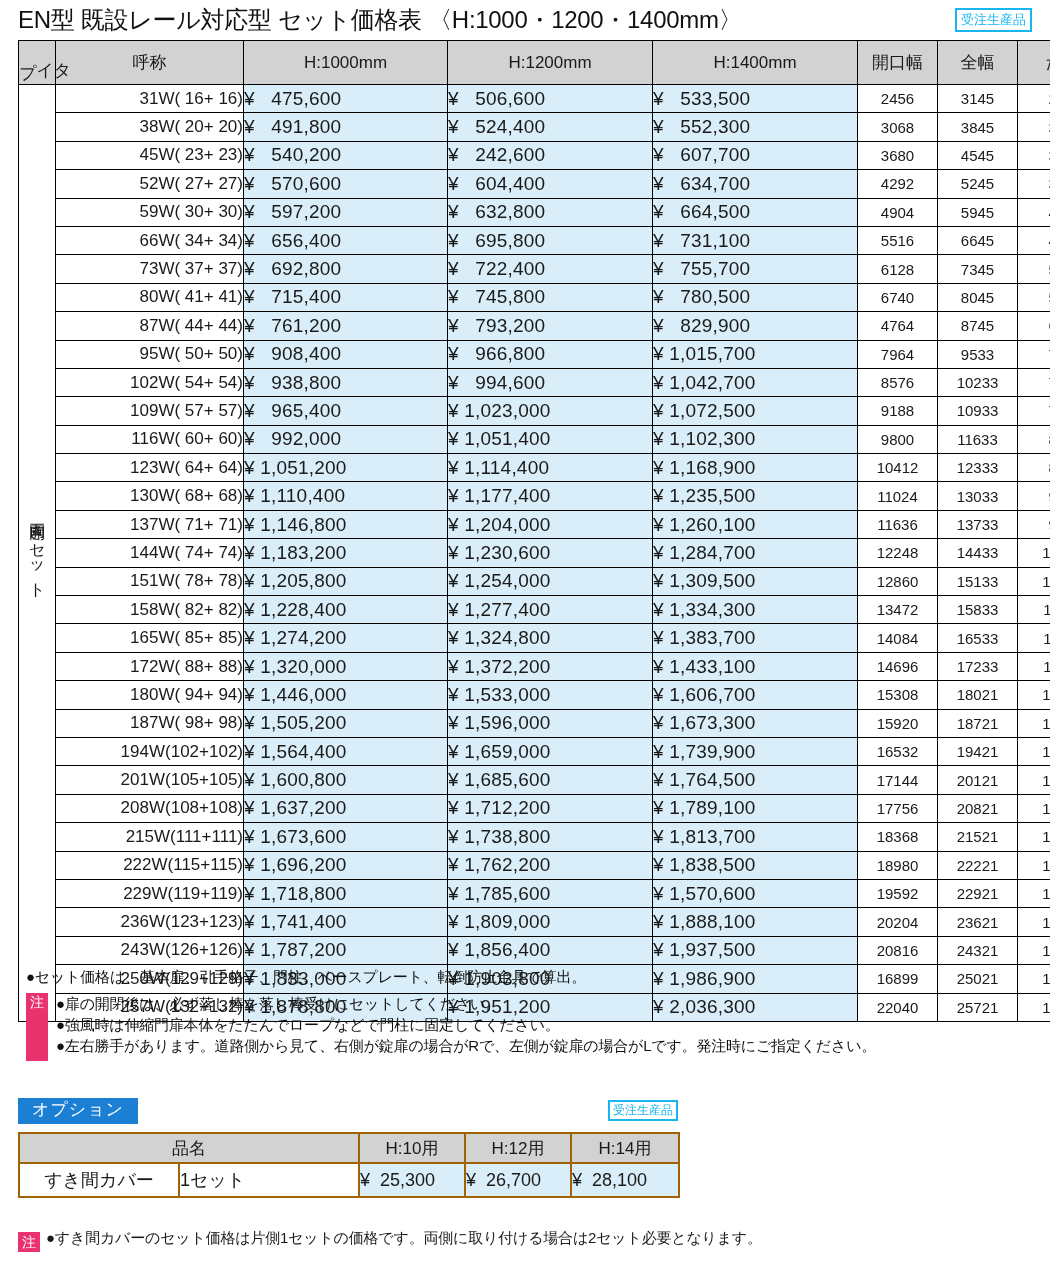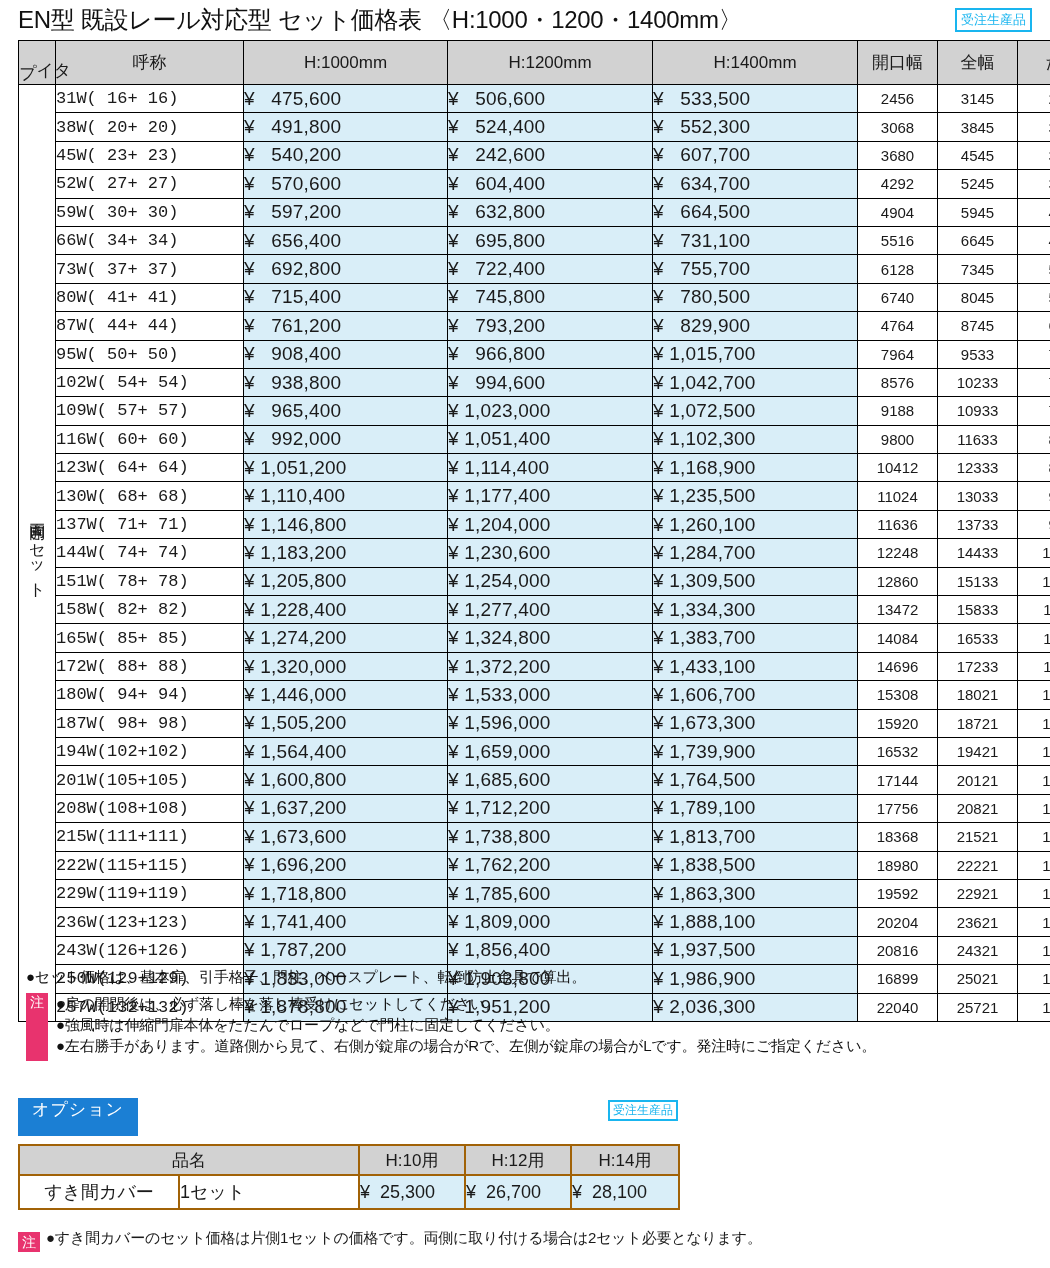--- a/index.html
+++ b/index.html
@@ -93,26 +93,26 @@
     vertical-align: middle;
     background: #fff;
     padding: 0;
   }
   td.type-cell .vert {
     font-size: 16px;
     letter-spacing: 1px;
   }
 
   td.name {
+    text-align: right;
     font-size: 17px;
     height: 28.4px;
     padding-right: 28px;
     white-space: pre;
     letter-spacing: 0px;
-    font-family: Liberation Mono, monospace;
   }
   td.price {
     background: #d9eef8;
     text-align: left;
     font-size: 19px;
     font-weight: bold;
     height: 28.4px;
     white-space: pre;
     padding-left: 36px;
     letter-spacing: 0.2px;
@@ -179,21 +179,21 @@
   .opt-wrap {
     position: absolute;
     left: 18px; top: 1098px;
     width: 660px;
   }
   .opt-title {
     display: inline-block;
     background: #1b7fd4;
     color: #fff;
     font-size: 17px;
-    padding: 3px 14px 18px 14px;
+    padding: 3px 14px 6px 14px;
     line-height: 1;
     letter-spacing: 1px;
   }
   .opt-badge {
     position: absolute;
     right: 0; top: 2px;
     border: 2px solid #19b5ef;
     color: #19b5ef;
     background: #fff;
     font-size: 12px;
@@ -542,21 +542,21 @@
         <td class="price">¥ 1,762,200</td>
         <td class="price">¥ 1,838,500</td>
         <td class="num">18980</td>
         <td class="num">22221</td>
         <td class="fold">1540+1540</td>
       </tr>
       <tr>
         <td class="name">229W(119+119)</td>
         <td class="price">¥ 1,718,800</td>
         <td class="price">¥ 1,785,600</td>
-        <td class="price">¥ 1,863,300</td>
+        <td class="price">¥ 1,570,600</td>
         <td class="num">19592</td>
         <td class="num">22921</td>
         <td class="fold">1584+1584</td>
       </tr>
       <tr>
         <td class="name">236W(123+123)</td>
         <td class="price">¥ 1,741,400</td>
         <td class="price">¥ 1,809,000</td>
         <td class="price">¥ 1,888,100</td>
         <td class="num">20204</td>

